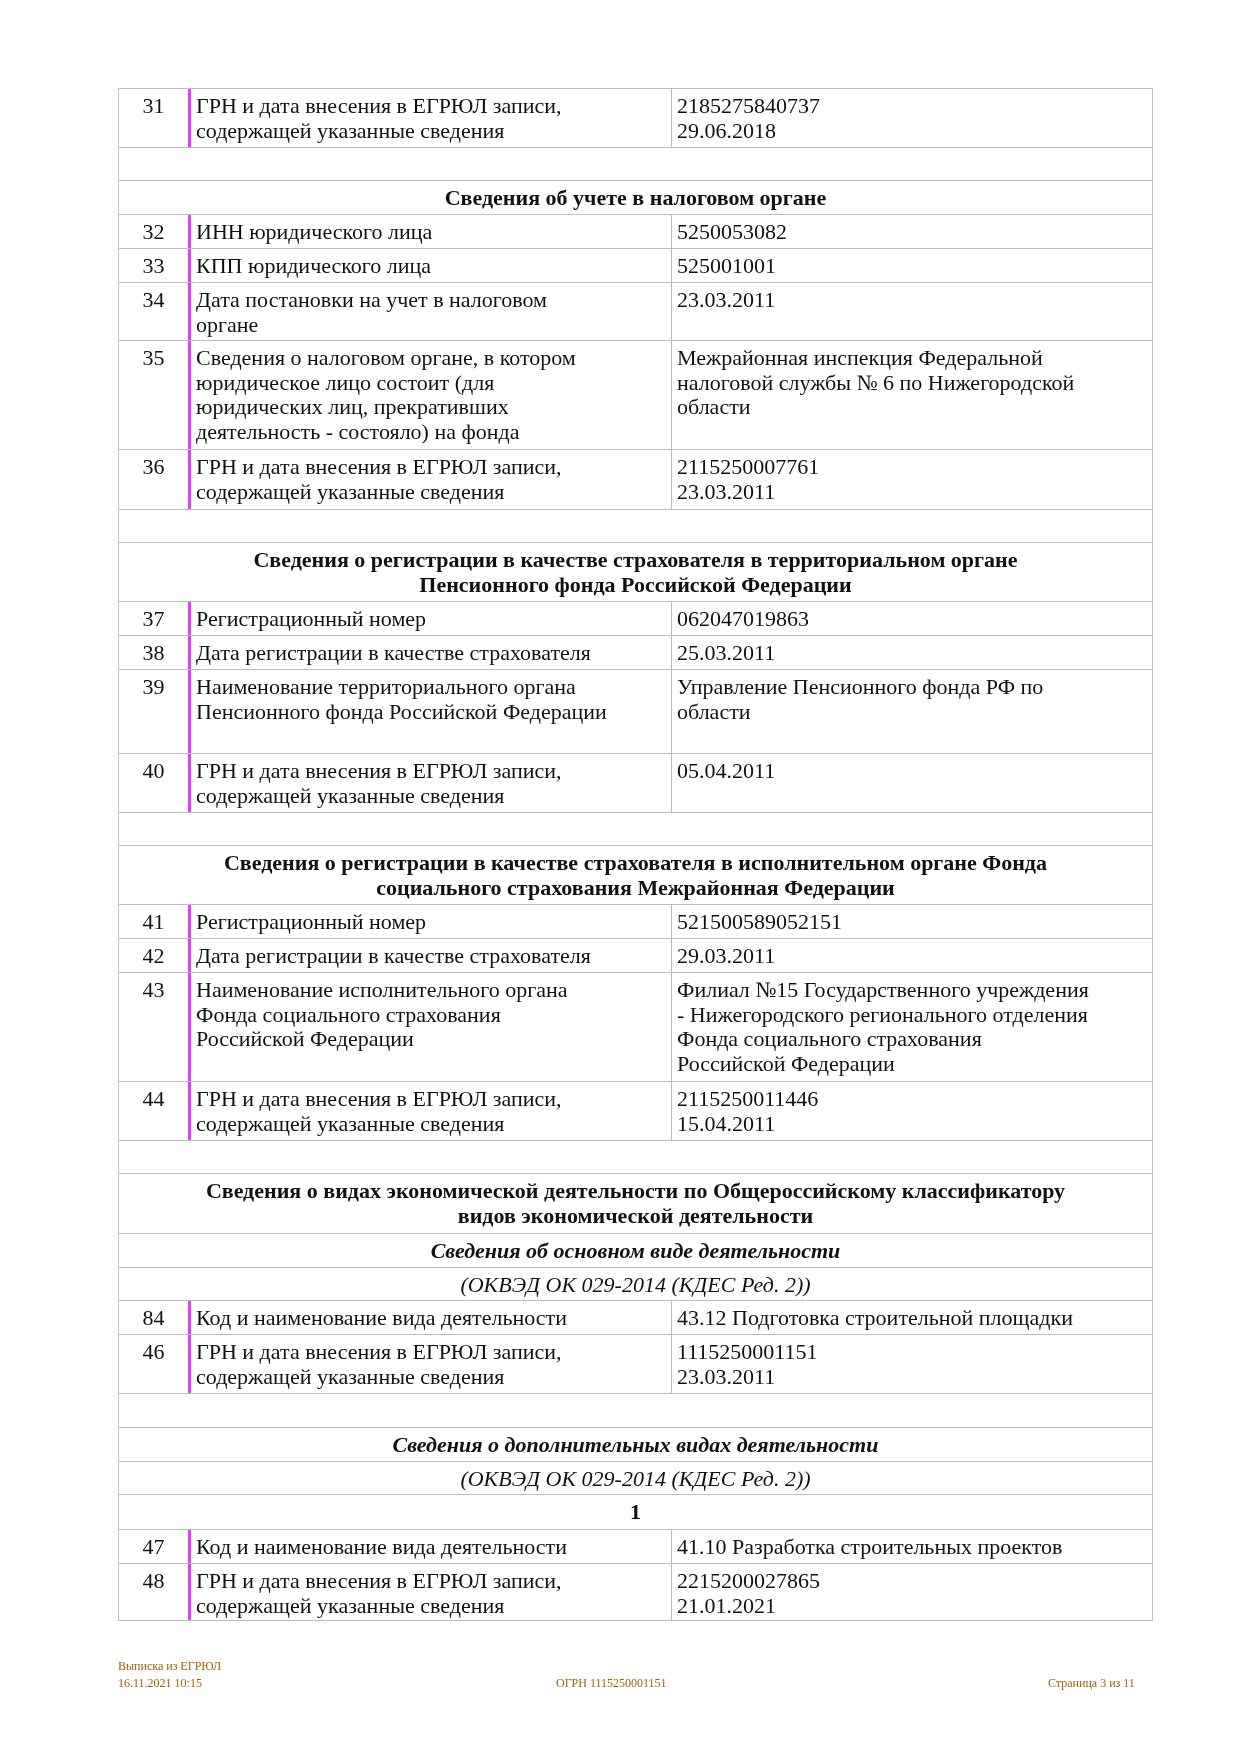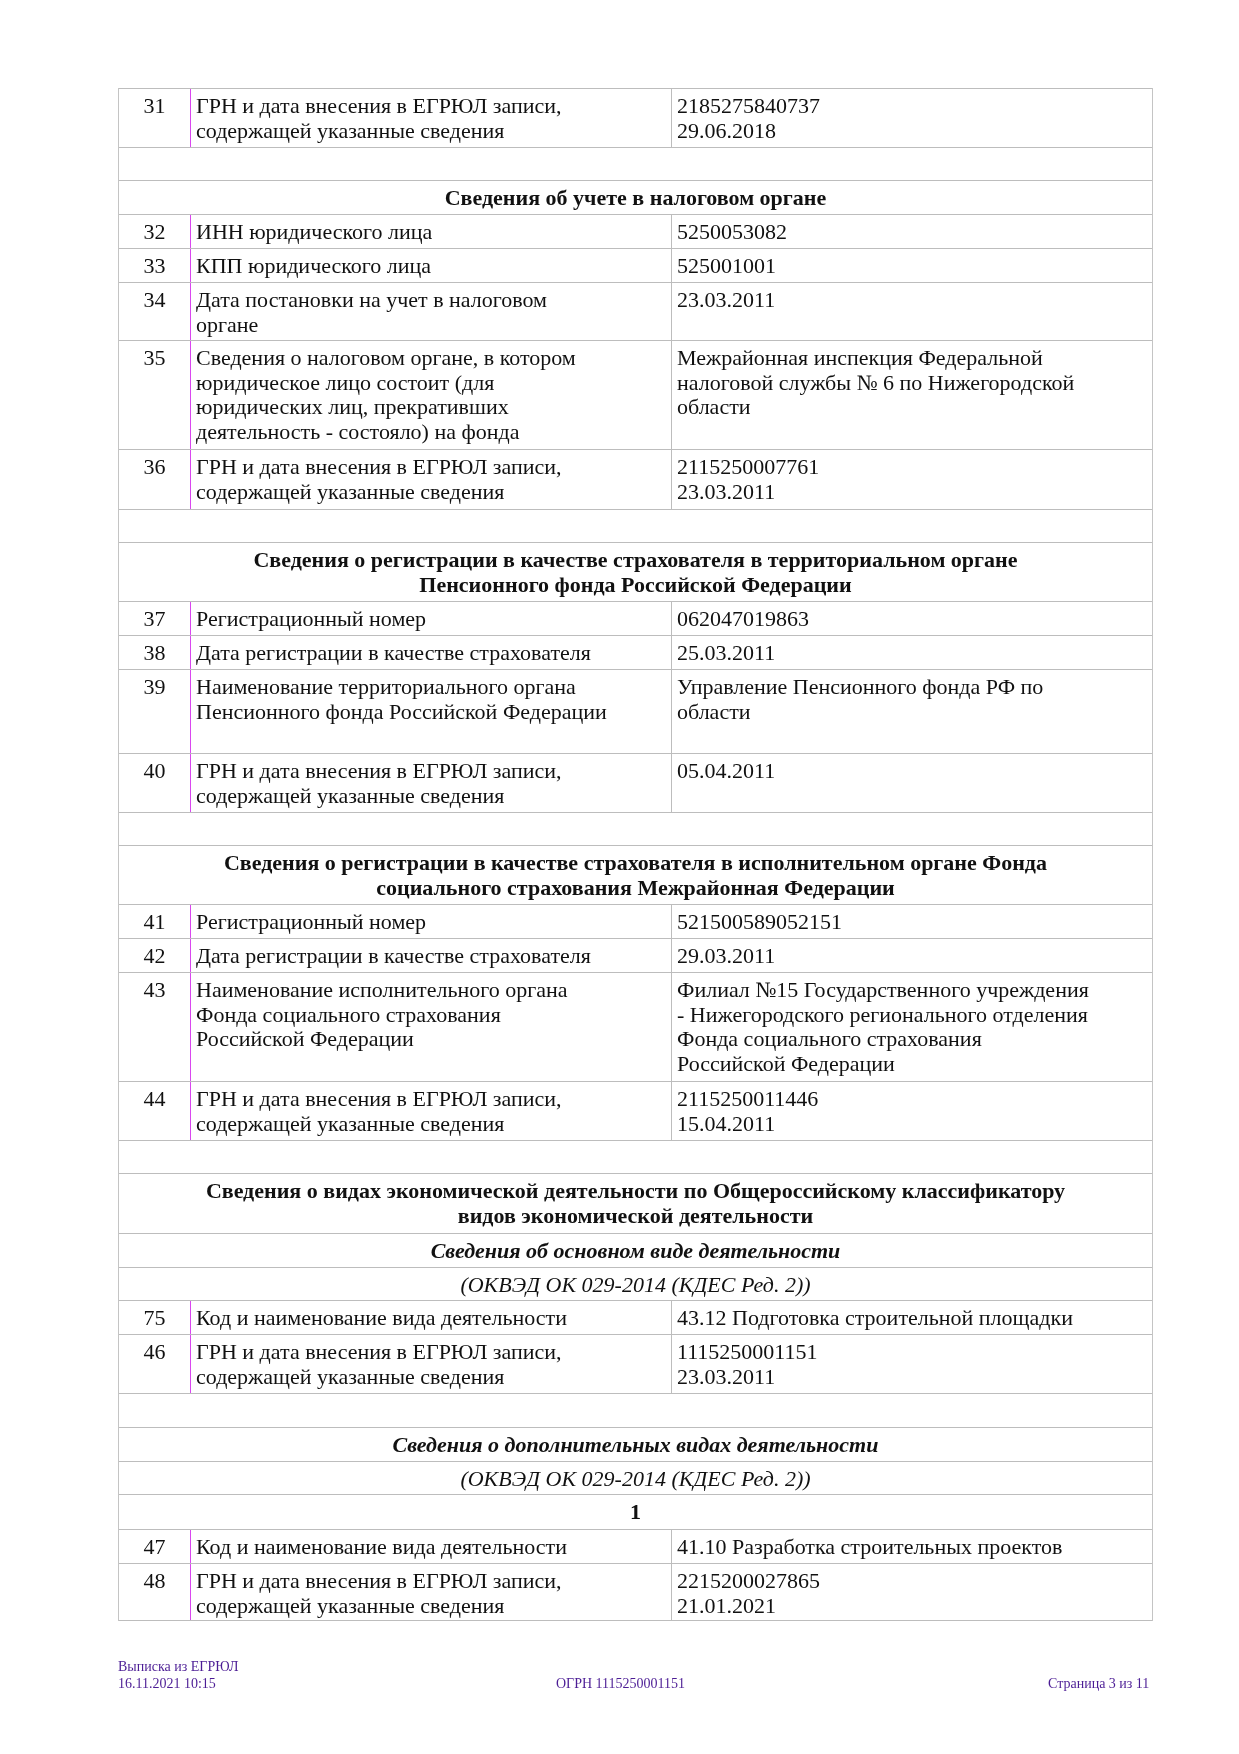--- a/index.html
+++ b/index.html
@@ -3,29 +3,29 @@
 <meta charset="utf-8">
 <style>
   html, body { margin: 0; padding: 0; background: #ffffff; }
   body { width: 1239px; height: 1754px; position: relative; overflow: hidden;
          font-family: "Liberation Serif", "DejaVu Serif", serif; color: #111; }
   .tbl { position: absolute; left: 118px; top: 88px; width: 1033px;
          border-left: 1px solid #c4c4c4; border-right: 1px solid #c4c4c4; }
   .row { position: relative; box-sizing: border-box; border-top: 1px solid #bdbdbd; width: 100%; }
   .row.last { border-bottom: 1px solid #bdbdbd; }
   .cell { position: absolute; top: 0; bottom: 0; box-sizing: border-box; font-size: 22px; line-height: 24.5px; padding-top: 5px; }
-  .c-num { left: 0; width: 72px; text-align: center; border-right: 1px solid #d946ef; }
+  .c-num { left: 0; width: 72px; text-align: center; border-right: 3px solid #d946ef; }
   .c-name { left: 72px; width: 481px; padding-left: 5px; border-right: 1px solid #bdbdbd; }
   .c-val { left: 553px; right: 0; padding-left: 5px; }
   .c-full { left: 0; right: 0; text-align: center; padding-left: 10px; padding-right: 10px; }
   .hdr { font-weight: bold; }
   .ital { font-style: italic; }
   .ital.bold { font-weight: bold; }
   .line { display: block; white-space: nowrap; }
-  .footer { position: absolute; font-size: 14px; line-height: 17px; color: #4c1d95; }
+  .footer { position: absolute; font-size: 12px; line-height: 17px; color: #a16207; }
 </style>
 </head>
 <body>
 
 <div class="tbl">
 
   <div class="row" style="height:59px">
     <div class="cell c-num">31</div>
     <div class="cell c-name">
       <span class="line">ГРН и дата внесения в ЕГРЮЛ записи,</span>
@@ -216,21 +216,21 @@
     </div>
   </div>
   <div class="row" style="height:34px">
     <div class="cell c-full ital bold">Сведения об основном виде деятельности</div>
   </div>
   <div class="row" style="height:33px">
     <div class="cell c-full ital">(ОКВЭД ОК 029-2014 (КДЕС Ред. 2))</div>
   </div>
 
   <div class="row" style="height:34px">
-    <div class="cell c-num">75</div>
+    <div class="cell c-num">84</div>
     <div class="cell c-name">
         <span class="line">Код и наименование вида деятельности</span>
       </div>
     <div class="cell c-val">
         <span class="line">43.12 Подготовка строительной площадки</span>
       </div>
   </div>
 
   <div class="row" style="height:59px">
     <div class="cell c-num">46</div>

